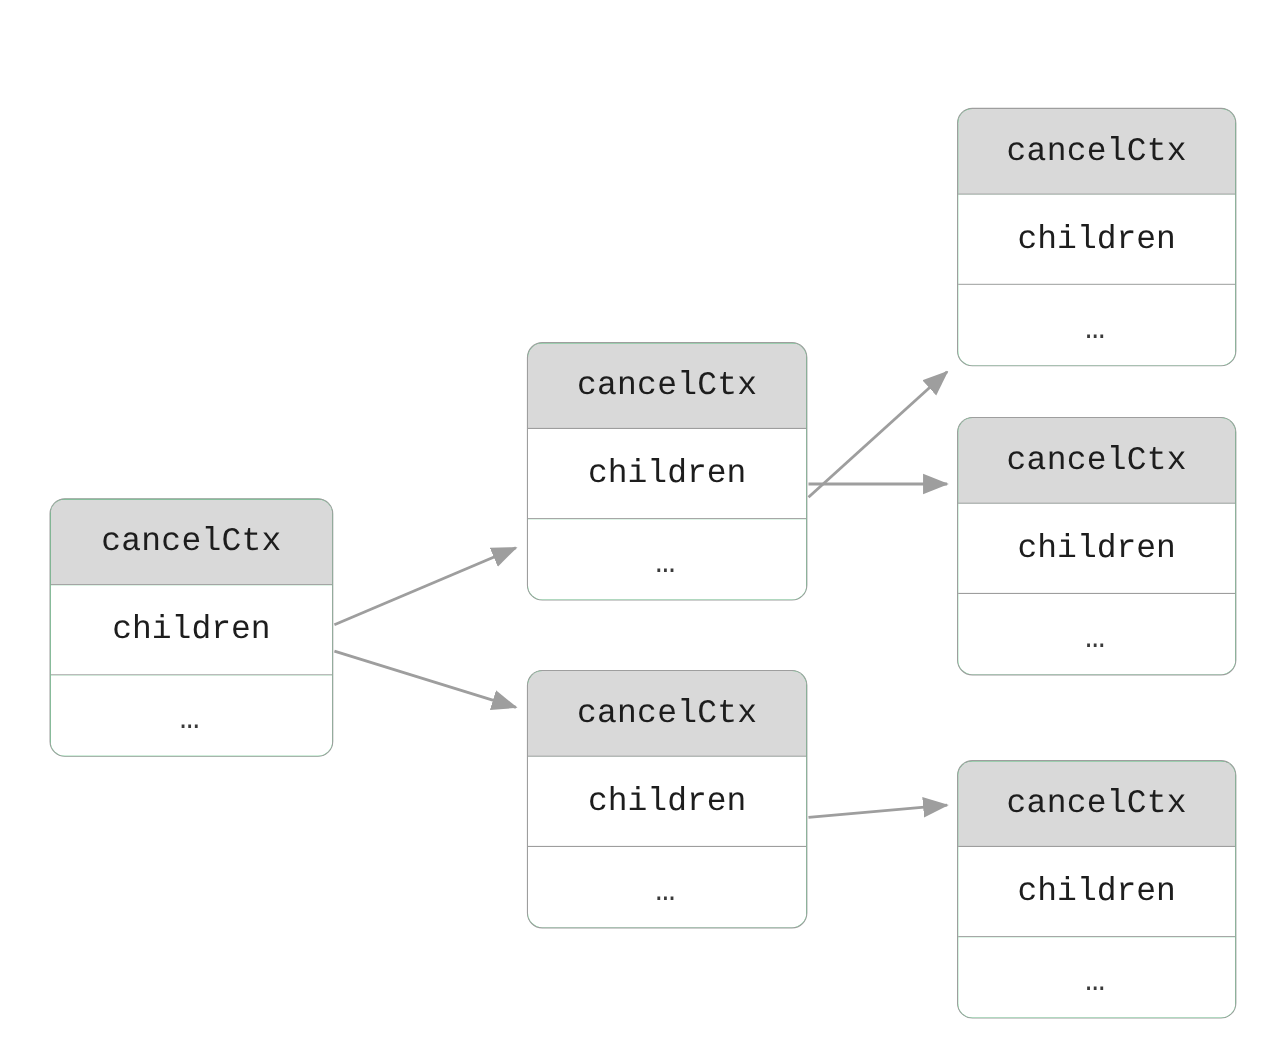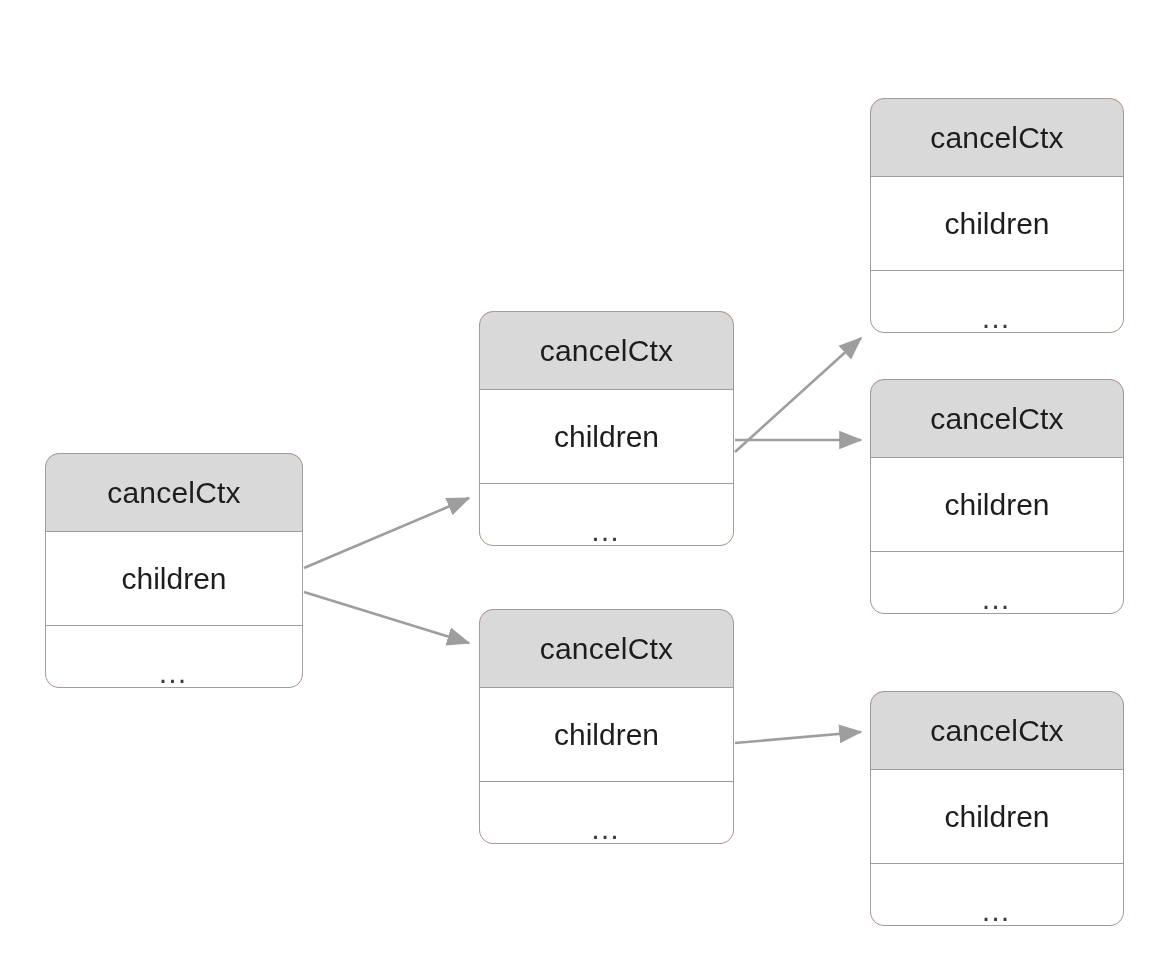--- a/index.html
+++ b/index.html
@@ -23,39 +23,40 @@
     top: 0;
     width: 1158px;
     height: 960px;
     pointer-events: none;
   }
   .node {
     position: absolute;
     box-sizing: border-box;
     border: 1.5px solid #9e9e9e;
     border-radius: 14px;
-    background: #c2410c;
+    background: #22c55e;
     overflow: hidden;
     box-shadow: 0 0 0 0 rgba(0,0,0,0);
+    font-family: Liberation Mono, monospace;
   }
   .node-header {
     box-sizing: border-box;
     height: 78px;
     background: #d9d9d9;
     display: flex;
     align-items: center;
     justify-content: center;
     color: #1d1d1d;
     font-size: 30px;
     letter-spacing: 0.2px;
     border-bottom: 1.5px solid #9e9e9e;
   }
   .node-row {
     box-sizing: border-box;
-    height: 94px;
+    height: 82px;
     background: #ffffff;
     display: flex;
     align-items: center;
     justify-content: center;
     color: #1d1d1d;
     font-size: 30px;
     border-bottom: 1.5px solid #9e9e9e;
   }
   .node-row.ellipsis {
     color: #3a3a3a;

